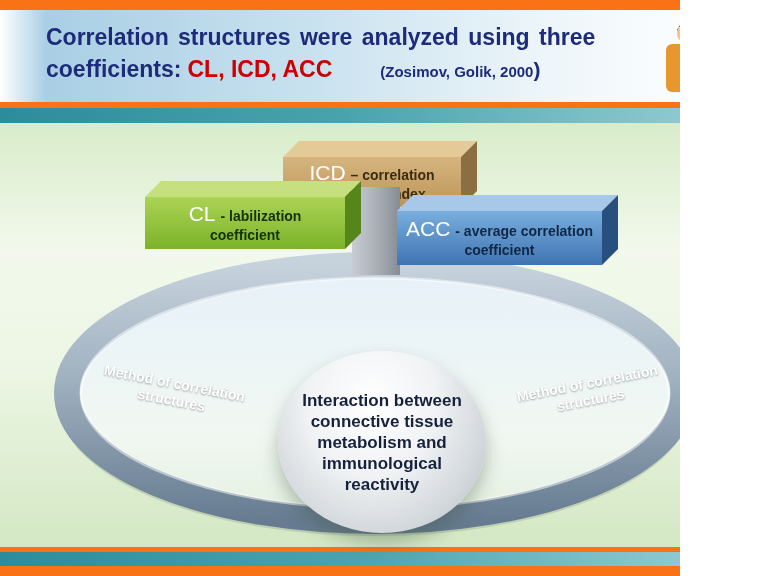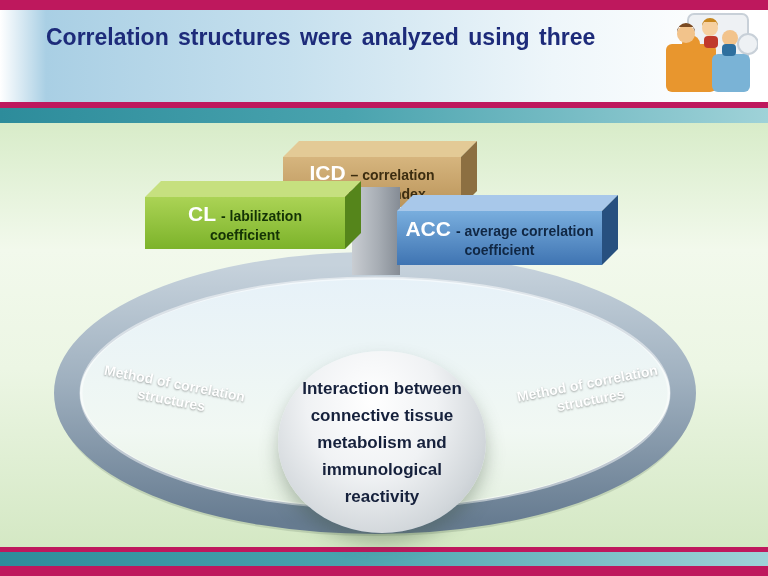--- a/index.html
+++ b/index.html
@@ -1,21 +1,21 @@
 <!DOCTYPE html>
 <html><head>
 <meta charset="utf-8">
 <style>
   html,body { margin:0; padding:0; }
   body {
     width:768px; height:576px;
     font-family:"Liberation Sans", sans-serif;
     background:#ffffff;
   }
-  .slide { position:relative; width:768px; height:576px; background:#be185d; overflow:hidden; }
+  .slide { position:relative; width:680px; height:576px; background:#f97316; overflow:hidden; }
 
   
   .header {
     position:absolute; top:10px; left:0; width:768px; height:92px;
     background:linear-gradient(90deg,#ffffff 0%,#a9cfe4 6%,#c6e0ee 38%,#eef6fa 72%,#ffffff 95%);
   }
   .title { position:absolute; left:46px; top:12px; color:#1d2b7a; font-weight:bold; }
   .t1 { font-size:23px; line-height:31px; word-spacing:3px; white-space:nowrap; }
   .t2 { font-size:23px; line-height:33px; white-space:nowrap; }
   .coeffs { color:#cc0000; margin-left:6px; }
@@ -47,21 +47,21 @@
 
   
   .box3d { position:absolute; }
   .box3d .top  { position:absolute; top:0; left:0; height:16px; transform:skewX(-45deg); transform-origin:0 100%; }
   .box3d .side { position:absolute; top:16px; width:16px; transform:skewY(-45deg); transform-origin:0 0; }
   .box3d .front{
     position:absolute; top:16px; left:0;
     display:flex; align-items:center; justify-content:center;
     text-align:center; padding:3px 8px; box-sizing:border-box;
   }
-  .abbr   { font-size:21px; font-weight:bold; color:#ffffff; margin-right:5px; }
+  .abbr   { font-size:21px; font-weight:normal; color:#ffffff; margin-right:5px; }
   .blabel { font-size:14px; font-weight:bold; line-height:17px; }
 
   .icd { left:283px; top:18px; width:194px; height:66px; z-index:3; }
   .icd .front { width:178px; height:50px; background:linear-gradient(180deg,#d6b57e,#bb955b); }
   .icd .top   { width:178px; background:#e3ca96; }
   .icd .side  { left:178px; height:50px; background:#8c6f41; }
   .icd .blabel{ color:#3c2d10; }
 
   .cl { left:145px; top:58px; width:216px; height:68px; z-index:5; }
   .cl .front { width:200px; height:52px; background:linear-gradient(180deg,#abd355,#7cb32a); }
@@ -89,31 +89,34 @@
   .ring-label.left  { left:84px;  top:252px; transform:rotate(11deg); }
   .ring-label.right { left:500px; top:252px; transform:rotate(-11deg); }
 
   .sphere {
     position:absolute; left:278px; top:228px; width:208px; height:182px; z-index:7;
     border-radius:50%;
     background:radial-gradient(ellipse at 45% 28%, #ffffff 0%, #f0f2f4 40%, #d2d7db 72%, #aeb6bd 100%);
     box-shadow:0 10px 18px rgba(60,80,60,.35);
     display:flex; align-items:center; justify-content:center;
     text-align:center; padding:14px 22px; box-sizing:border-box;
-    font-weight:bold; font-size:17px; line-height:27px; color:#16213c;
+    font-weight:bold; font-size:17px; line-height:21px; color:#16213c;
   }
 </style>
 </head>
 <body>
 
 <div class="slide">
 
   <div class="header">
     <div class="title">
       <div class="t1">Correlation structures were analyzed using three</div>
+      <div class="t2">
+        <span>coefficients:</span><span class="coeffs">CL, ICD,  ACC</span><span class="citation">(Zosimov, Golik, 2000</span><span class="citation-close">)</span>
+      </div>
     </div>
     <div class="clipart">
       <svg viewBox="0 0 100 94" width="100" height="94">
         <rect x="30" y="6" width="60" height="60" rx="6" fill="#eef1f4" stroke="#c8d0d8" stroke-width="2"></rect>
         <circle cx="90" cy="36" r="10" fill="#eef1f4" stroke="#c8d0d8" stroke-width="2"></circle>
         <rect x="8" y="36" width="50" height="48" rx="6" fill="#e8962e"></rect>
         <circle cx="33" cy="36" r="9" fill="#e8962e"></circle>
         <rect x="54" y="46" width="38" height="38" rx="6" fill="#7ab3d6"></rect>
         <circle cx="28" cy="26" r="9" fill="#f2c38b"></circle>
         <path d="M19,24 a9,9 0 0 1 18,0 l-2,-5 l-14,0 z" fill="#7a4a22"></path>

